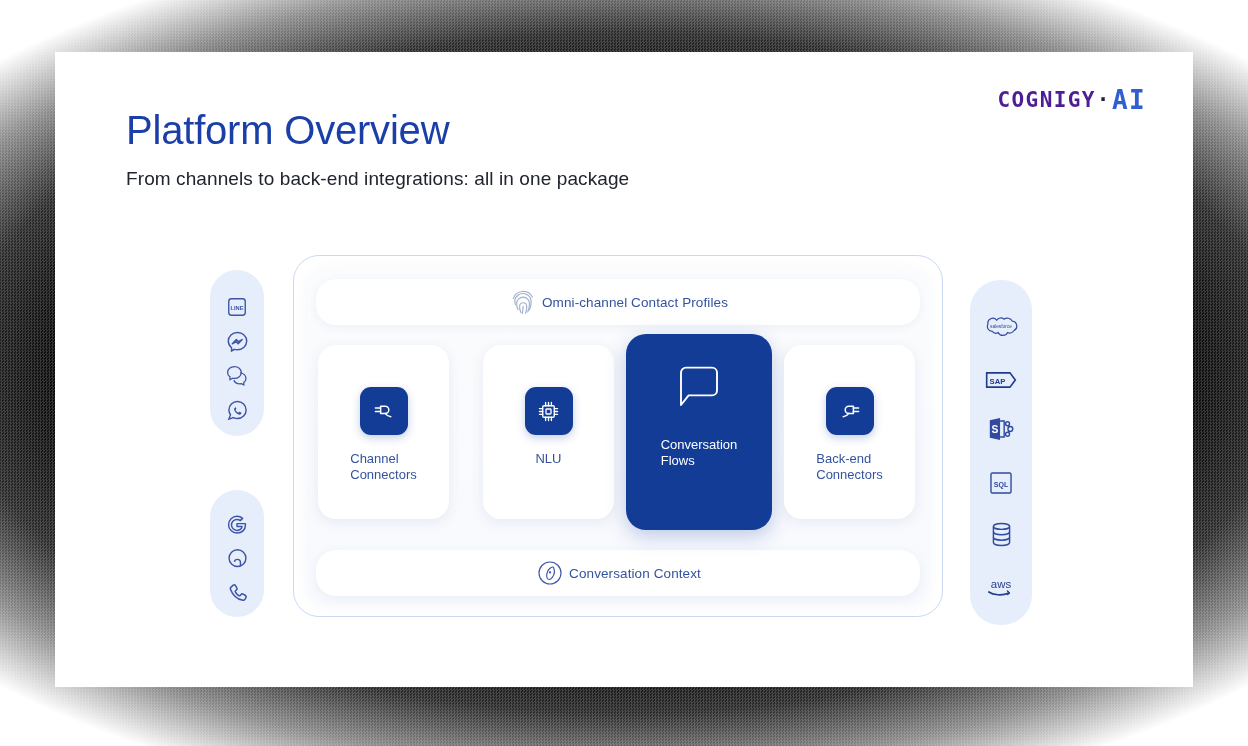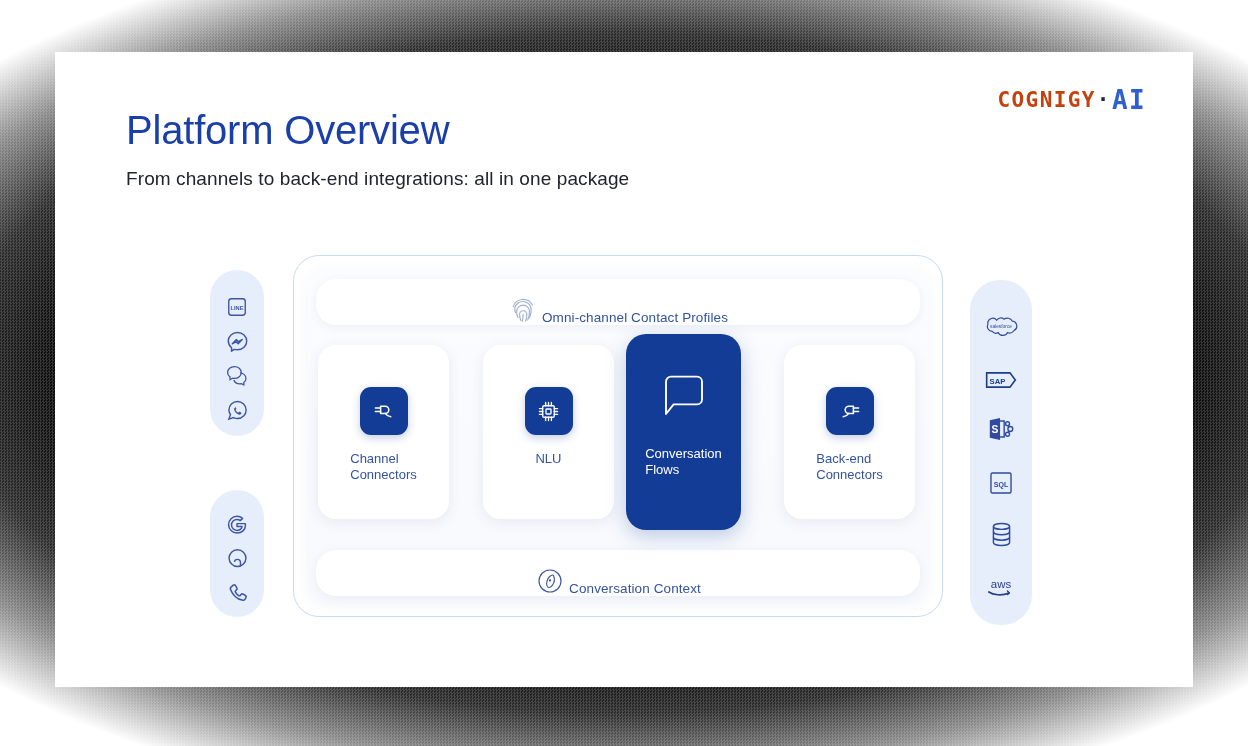--- a/index.html
+++ b/index.html
@@ -50,21 +50,21 @@
     right: 47px;
     top: 33px;
     display: flex;
     align-items: center;
     letter-spacing: 1.4px;
   }
   .logo-word {
     font-family: "DejaVu Sans Mono", monospace;
     font-size: 21px;
     font-weight: 700;
-    color: #c2410c;
+    color: #4c1d95;
   }
   .logo-dot {
     font-family: "DejaVu Sans Mono", monospace;
     font-size: 21px;
     font-weight: 700;
     color: #1b2340;
     margin: 0 1px;
   }
   .logo-ai {
     font-family: "DejaVu Sans Mono", monospace;
@@ -142,21 +142,21 @@
     border-radius: 20px;
     box-shadow: 0 2px 14px rgba(40,70,140,.05);
   }
 
   
   .bar {
     position: absolute;
     background: #ffffff;
     border-radius: 20px;
     display: flex;
-    align-items: flex-end;
+    align-items: center;
     justify-content: center;
     gap: 4px;
     box-shadow: 0 2px 10px rgba(40,70,140,.07);
   }
   #bar-top { left: 261px; top: 227px; width: 604px; height: 46px; }
   #bar-bottom { left: 261px; top: 498px; width: 604px; height: 46px; }
   .bar-label {
     font-size: 13.5px;
     color: #33539e;
     letter-spacing: .1px;
@@ -169,21 +169,21 @@
     background: #ffffff;
     border-radius: 18px;
     display: flex;
     flex-direction: column;
     align-items: center;
     box-shadow: 0 3px 14px rgba(40,70,140,.09);
   }
   #card-0 { left: 263px; top: 293px; width: 131px; height: 174px; padding-top: 42px; }
   #card-1 { left: 428px; top: 293px; width: 131px; height: 174px; padding-top: 42px; }
   #card-2 {
-    left: 571px; top: 282px; width: 115px; height: 196px; padding-top: 32px;
+    left: 571px; top: 282px; width: 146px; height: 196px; padding-top: 23px;
     background: #123c96;
     border-radius: 20px;
     box-shadow: 0 6px 20px rgba(18,60,150,.26);
   }
   #card-3 { left: 729px; top: 293px; width: 131px; height: 174px; padding-top: 42px; }
 
   .card-icon-box {
     width: 48px; height: 48px;
     background: #123c96;
     border-radius: 11px;

